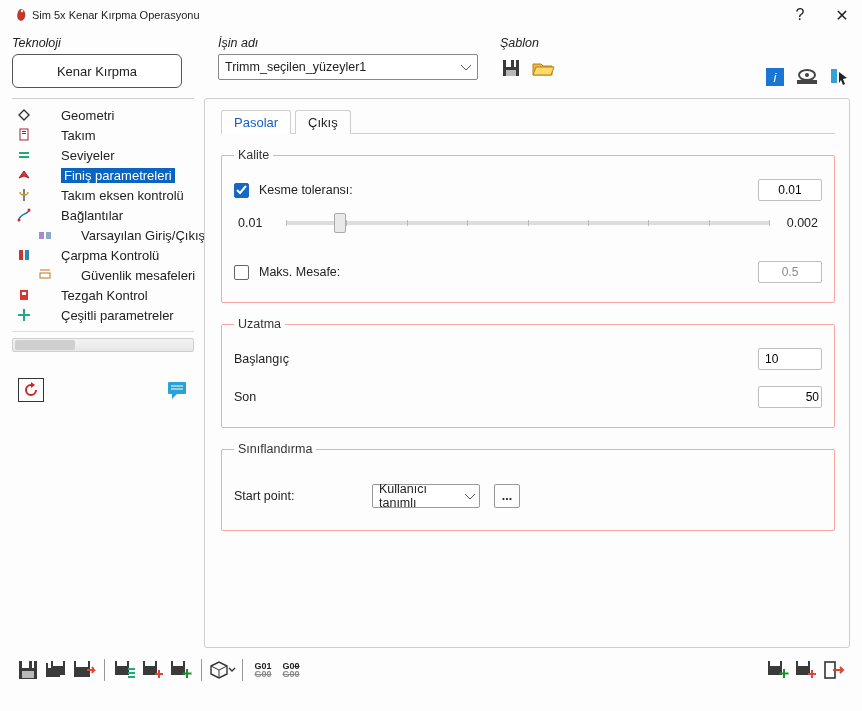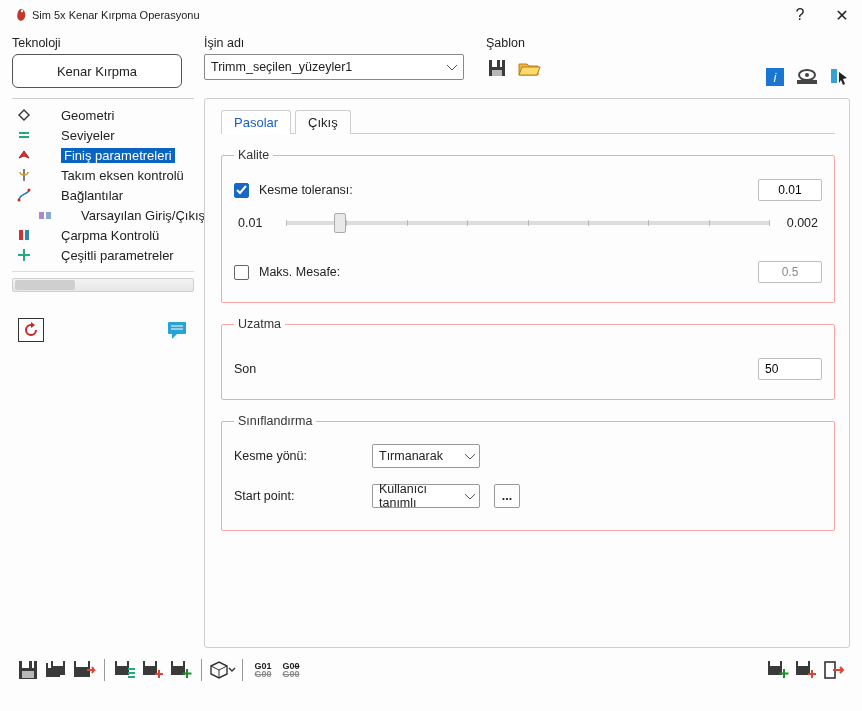--- a/index.html
+++ b/index.html
@@ -7,23 +7,23 @@
 
   
   .titlebar { display: flex; align-items: center; height: 30px; padding: 0 10px; }
   .title-text { flex: 1; font-size: 11px; }
   .title-buttons { display: flex; gap: 22px; align-items: center; }
   .title-btn { width: 20px; height: 20px; display: flex; align-items: center; justify-content: center; font-size: 16px; cursor: pointer; }
 
   
   .top-section { display: flex; padding: 6px 12px 0 12px; gap: 12px; }
   .tech-block { width: 180px; }
-  .block-label { font-size: 12.5px; margin-bottom: 4px; }
+  .block-label { font-size: 12.5px; margin-bottom: 4px; font-style: italic; }
   .tech-btn { width: 170px; height: 34px; border: 1.5px solid #555; border-radius: 6px; background: #fff; display:flex; align-items:center; justify-content:center; font-size:13px; cursor:pointer; }
-  .job-block { flex: 1 1 auto; min-width: 260px; max-width: 270px; }
+  .job-block { flex: 1 1 auto; min-width: 260px; max-width: 270px; margin-left: 14px; }
   .job-select { width: 260px; height: 26px; border: 1px solid #888; background:#fff; display:flex; align-items:center; padding:0 24px 0 6px; position:relative; border-radius:2px;}
   .job-select .chev { position:absolute; right:6px; top:50%; transform:translateY(-50%); }
   .template-block { width: 150px; }
   .tpl-icons { display:flex; gap:10px; align-items:center; height:28px; }
   .right-icons { margin-left:auto; display:flex; gap:10px; align-items:flex-end; padding-top:20px; }
 
   .icon { width: 22px; height: 22px; display:inline-flex; align-items:center; justify-content:center; }
 
   
   .body { display: flex; padding: 10px 12px 0 12px; gap: 10px; height: 560px; }
@@ -160,20 +160,30 @@
         <span class="ticon">
             <svg width="14" height="14">
               <path d="M2 7 L7 2 L12 7 L7 12 Z" fill="none" stroke="#333" stroke-width="1.4"></path>
             </svg>
           </span>
         <span class="lbl">Geometri</span>
       </div>
       <div class="tree-item">
         <span class="ticon">
             <svg width="14" height="14">
+              <rect x="3" y="1" width="8" height="11" fill="#fff" stroke="#a23"></rect>
+              <rect x="5" y="3" width="4" height="1" fill="#a23"></rect>
+              <rect x="5" y="5" width="4" height="1" fill="#a23"></rect>
+            </svg>
+          </span>
+        <span class="lbl">Takım</span>
+      </div>
+      <div class="tree-item">
+        <span class="ticon">
+            <svg width="14" height="14">
               <rect x="2" y="4" width="10" height="2" fill="#2a7"></rect>
               <rect x="2" y="8" width="10" height="2" fill="#2a7"></rect>
             </svg>
           </span>
         <span class="lbl">Seviyeler</span>
       </div>
       <div class="tree-item selected">
         <span class="ticon">
             <svg width="14" height="14">
               <path d="M2 10 L7 3 L12 10 L7 8 Z" fill="#d33" stroke="#a22"></path>
@@ -210,20 +220,38 @@
         <span class="lbl">Varsayılan Giriş/Çıkış</span>
       </div>
       <div class="tree-item">
         <span class="ticon">
             <svg width="14" height="14">
               <rect x="2" y="2" width="4" height="10" fill="#c33"></rect>
               <rect x="8" y="2" width="4" height="10" fill="#38a"></rect>
             </svg>
           </span>
         <span class="lbl">Çarpma Kontrolü</span>
+      </div>
+      <div class="tree-item sub">
+        <span class="ticon">
+            <svg width="14" height="14">
+              <rect x="2" y="5" width="10" height="5" fill="none" stroke="#b72"></rect>
+              <line x1="2" y1="2" x2="12" y2="2" stroke="#b72"></line>
+            </svg>
+          </span>
+        <span class="lbl">Güvenlik mesafeleri</span>
+      </div>
+      <div class="tree-item">
+        <span class="ticon">
+            <svg width="14" height="14">
+              <rect x="3" y="2" width="8" height="10" fill="#d33"></rect>
+              <rect x="5" y="4" width="4" height="3" fill="#fff"></rect>
+            </svg>
+          </span>
+        <span class="lbl">Tezgah Kontrol</span>
       </div>
       <div class="tree-item">
         <span class="ticon">
             <svg width="14" height="14">
               <rect x="6" y="1" width="2" height="12" fill="#2a8"></rect>
               <rect x="1" y="6" width="12" height="2" fill="#2a8"></rect>
             </svg>
           </span>
         <span class="lbl">Çeşitli parametreler</span>
       </div>
@@ -289,38 +317,34 @@
       <div class="row" style="margin-top:28px;">
         <span class="checkbox"></span>
         <span class="row-label" style="width:auto;">Maks. Mesafe:</span>
         <span style="flex:1"></span>
         <input class="num-input ro" readonly="" value="0.5" style="">
       </div>
     </fieldset>
 
     <fieldset>
       <legend>Uzatma</legend>
+      <div class="row">
+        <span class="row-label">Başlangıç</span>
+        <span style="flex:1"></span>
+        <input class="num-input" style="text-align: left; padding-left: 6px;" value="10">
+      </div>
       <div class="row" style="margin-top:10px;gap:28px;">
         <span class="row-label">Son</span>
         <span style="flex:1"></span>
-        <input class="num-input" style="text-align: left; padding-left: 6px;" value="50">
+        <input class="num-input" style="text-align: right; padding-left: 6px;" value="50">
       </div>
     </fieldset>
 
     <fieldset style="padding-bottom:20px;">
       <legend>Sınıflandırma</legend>
-      <div class="row">
-        <span style="width:130px;">Kesme yönü:</span>
-        <div class="select-box">
-          <span>Tırmanarak</span>
-          <span class="chev"><svg width="10" height="6">
-                <path d="M0 0 L5 5 L10 0" stroke="#555" fill="none"></path>
-              </svg></span>
-        </div>
-      </div>
       <div class="row" style="margin-top:12px;">
         <span style="width:130px;">Start point:</span>
         <div class="select-box">
           <span>Kullanıcı tanımlı</span>
           <span class="chev"><svg width="10" height="6">
                 <path d="M0 0 L5 5 L10 0" stroke="#555" fill="none"></path>
               </svg></span>
         </div>
         <span class="dots-btn">...</span>
       </div>

